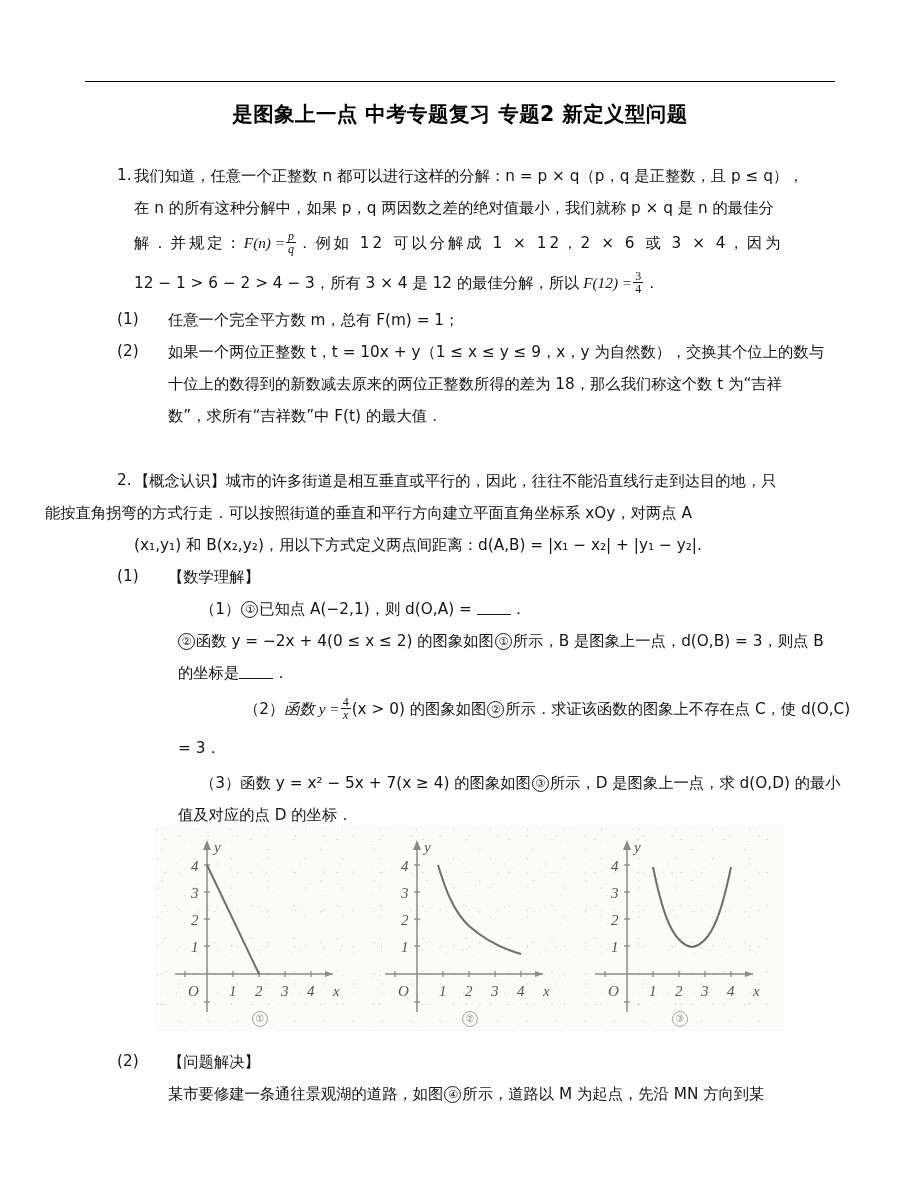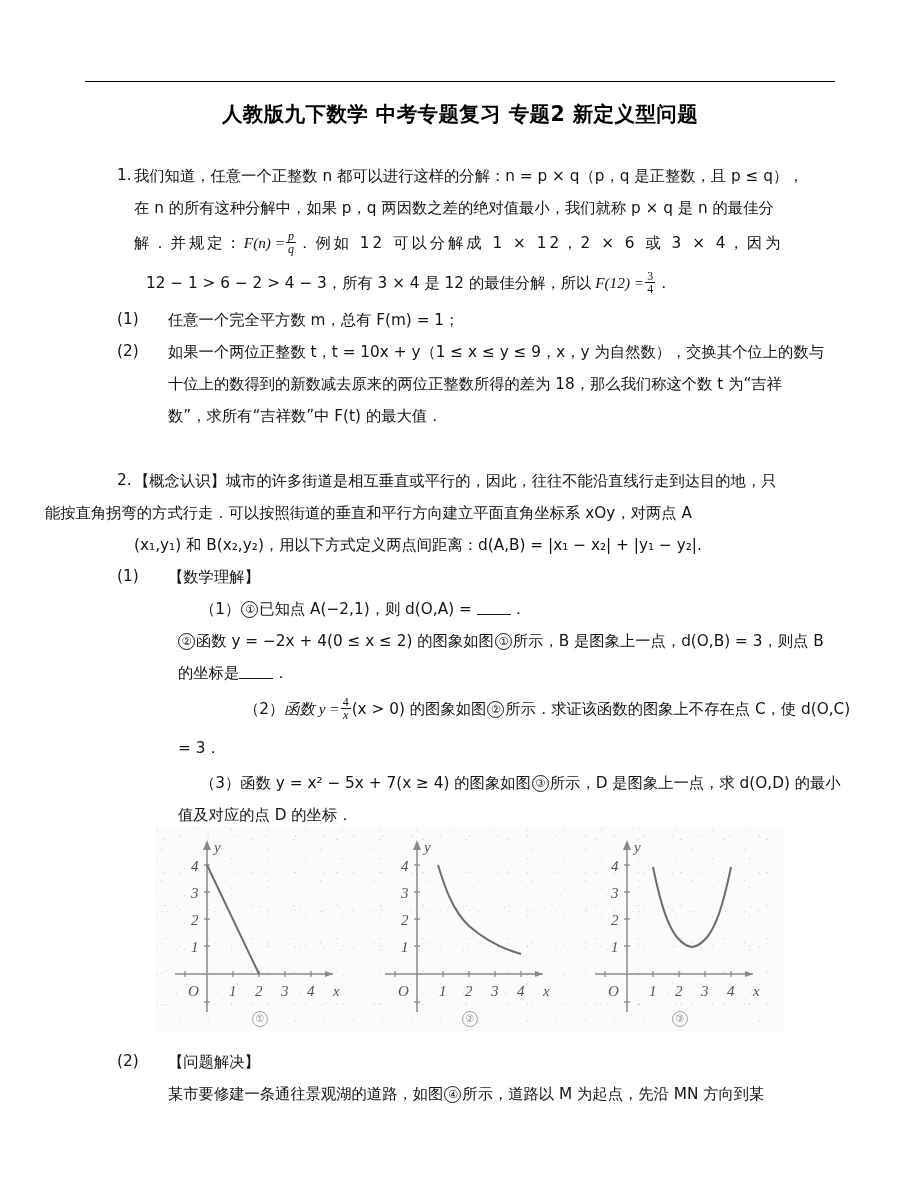--- a/index.html
+++ b/index.html
@@ -120,40 +120,40 @@
     width:14px;height:14px;line-height:13px;font-size:10px;
   }
 </style>
 </head>
 <body>
 
 <div class="page">
 
   <div class="top-rule"></div>
 
-  <div class="doc-title">人教版九下数学 中考专题复习 专题2 新定义型问题</div>
+  <div class="doc-title">是图象上一点 中考专题复习 专题2 新定义型问题</div>
 
   <div class="body-area">
 
     <div class="qblock">
 
       <div class="line">
         <span class="num cn">1.</span>
         <span class="lvl0 cn" style="display:inline-block;">我们知道，任意一个正整数 n 都可以进行这样的分解：n = p × q（p，q 是正整数，且 p ≤ q），</span>
       </div>
 
       <div class="line">
         <span class="lvl0 cn" style="display:inline-block;">在 n 的所有这种分解中，如果 p，q 两因数之差的绝对值最小，我们就称 p × q 是 n 的最佳分</span>
       </div>
 
       <div class="line" style="line-height:38px;">
         <span class="lvl0 cn wide" style="display:inline-block;font-family:Liberation Serif, serif;">解．并规定：</span><i class="m">F(n) =</i><span class="frac"><span class="nu"><i class="m">p</i></span><span class="de"><i class="m">q</i></span></span><span class="cn wide">．例如 12 可以分解成 1 × 12，2 × 6 或 3 × 4，因为</span>
       </div>
 
-      <div class="line" style="line-height:42px;padding-left:12px;">
+      <div class="line" style="line-height:42px;">
         <span class="lvl0 cn" style="display:inline-block;">12 − 1 &gt; 6 − 2 &gt; 4 − 3，所有 3 × 4 是 12 的最佳分解，所以</span> <i class="m">F(12) =</i><span class="frac"><span class="nu">3</span><span class="de">4</span></span><span class="cn">．</span>
       </div>
 
       <div class="line">
         <span class="num cn">(1)</span>
       </div>
       <div class="line">
         <span class="lvl1 cn" style="display:inline-block;">任意一个完全平方数 m，总有 F(m) = 1；</span>
       </div>
 

